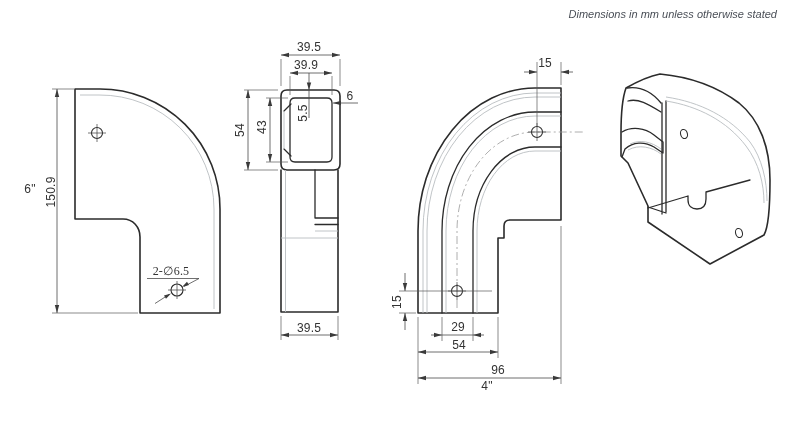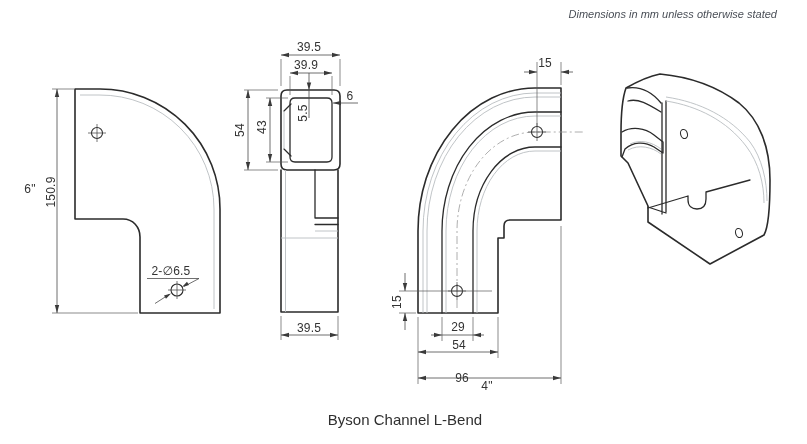--- a/index.html
+++ b/index.html
@@ -166,33 +166,32 @@
       <path class="thin" d="M666,101 C698,106 727,121 746,146 C759,163 764,184 764,203"></path>
 
       <path class="med" d="M648,208 L688,196 M688,196 V200 C688,206 692,209 697,209 C703,209 706,205 706,199 V192 M706,192 L750,180"></path>
 
       <ellipse class="holes" cx="684" cy="134" rx="3.4" ry="4.6" transform="rotate(-16 684 134)"></ellipse>
       <ellipse class="holes" cx="739" cy="233" rx="3.4" ry="4.6" transform="rotate(-16 739 233)"></ellipse>
     </g>
   </svg>
 
   <div class="note">Dimensions in mm unless otherwise stated</div>
-  <div class="title">Byson Channel L-Bend</div>
 
   <span class="lbl" style="left:30px;top:189px;">6"</span>
   <span class="lbl rot" style="left:51px;top:192px;">150.9</span>
-  <span class="lbl" style="left:171px;top:271px;">2-∅6.5</span>
+  <span class="lbl" style="left:171px;top:271px;font-family:Liberation Serif, serif;">2-∅6.5</span>
 
   <span class="lbl" style="left:309px;top:47px;">39.5</span>
   <span class="lbl" style="left:306px;top:65px;">39.9</span>
   <span class="lbl rot" style="left:303px;top:113px;">5.5</span>
   <span class="lbl" style="left:350px;top:96px;">6</span>
   <span class="lbl rot" style="left:240px;top:130px;">54</span>
   <span class="lbl rot" style="left:262px;top:127px;">43</span>
   <span class="lbl" style="left:309px;top:328px;">39.5</span>
 
   <span class="lbl" style="left:545px;top:63px;">15</span>
   <span class="lbl rot" style="left:397px;top:302px;">15</span>
   <span class="lbl" style="left:458px;top:327px;">29</span>
   <span class="lbl" style="left:459px;top:345px;">54</span>
-  <span class="lbl" style="left:462px;top:370px;margin-top:8px;">96</span>
+  <span class="lbl" style="left:498px;top:370px;">96</span>
   <span class="lbl" style="left:487px;top:386px;">4"</span>
 </div>
 
 </body></html>

